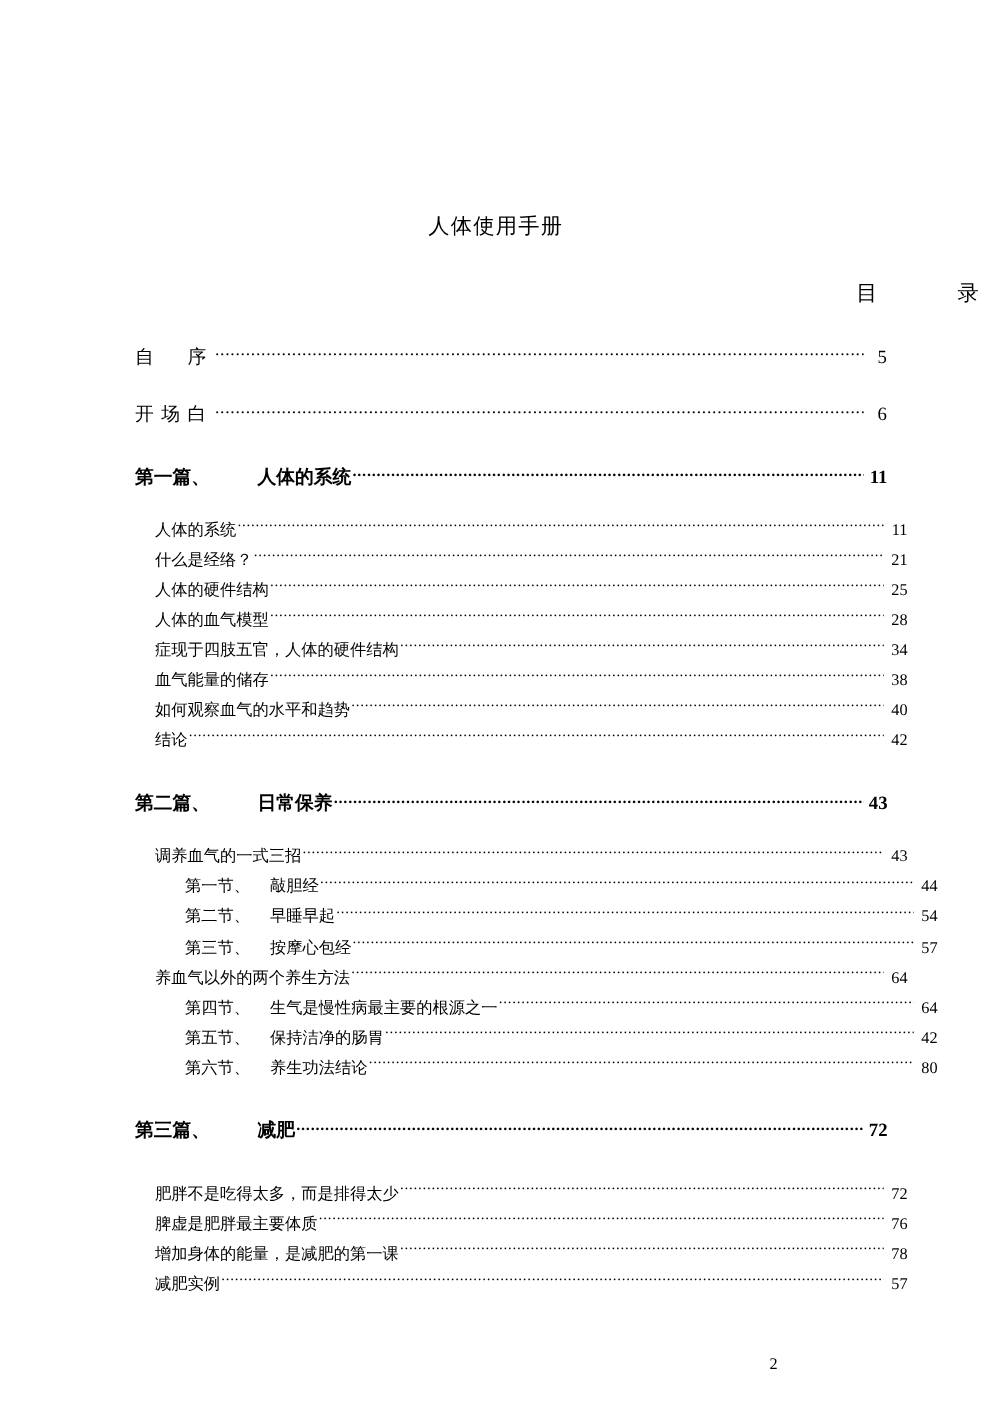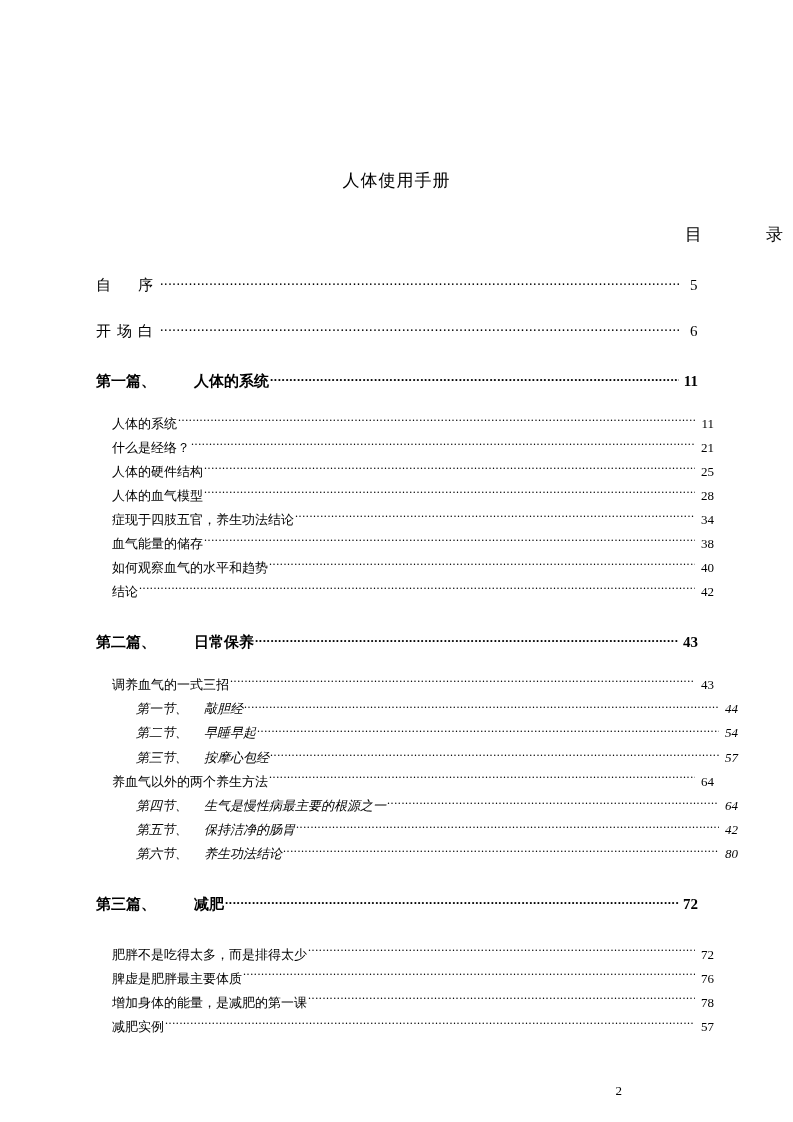--- a/index.html
+++ b/index.html
@@ -38,21 +38,21 @@
     left: 0;
     width: 793px;
     text-align: right;
     font-size: 17px;
     letter-spacing: 10px;
     text-indent: 10px;
   }
   .toc {
     position: absolute;
     top: 236px;
-    left: 96px;
+    left: 108px;
     width: 602px;
   }
   .row {
     display: flex;
     align-items: baseline;
     width: 100%;
     white-space: nowrap;
   }
   .row .label {
     flex: 0 0 auto;
@@ -102,23 +102,21 @@
     margin-left: 16px;
     margin-bottom: 3px;
     line-height: 1.62;
   }
   .lvl-sec .dots::after { font-size: 12px; }
 
   .lvl-sub {
     font-size: 13px;
     margin-left: 40px;
     margin-bottom: 3px;
-    font-style: italic;
     line-height: 1.62;
-    align-items: center;
   }
   .lvl-sub .label .gap { display: inline-block; width: 16px; }
   .lvl-sub .dots::after { font-size: 12px; font-style: normal; }
 
   .spacer-sm { height: 10px; }
   .spacer-md { height: 18px; }
 
   .folio {
     position: absolute;
     right: 94px;
@@ -170,21 +168,21 @@
       <span class="label">人体的硬件结构</span>
       <span class="dots"></span>
       <span class="page-no">25</span>
     </div>
     <div class="row lvl-sec">
       <span class="label">人体的血气模型</span>
       <span class="dots"></span>
       <span class="page-no">28</span>
     </div>
     <div class="row lvl-sec">
-      <span class="label">症现于四肢五官，养生功法结论</span>
+      <span class="label">症现于四肢五官，人体的硬件结构</span>
       <span class="dots"></span>
       <span class="page-no">34</span>
     </div>
     <div class="row lvl-sec">
       <span class="label">血气能量的储存</span>
       <span class="dots"></span>
       <span class="page-no">38</span>
     </div>
     <div class="row lvl-sec">
       <span class="label">如何观察血气的水平和趋势</span>

